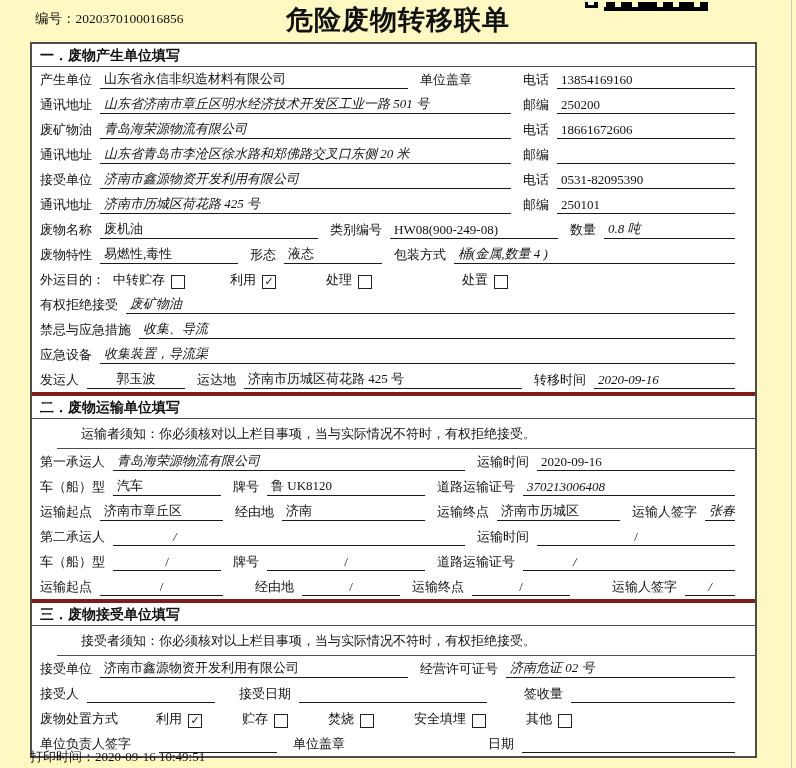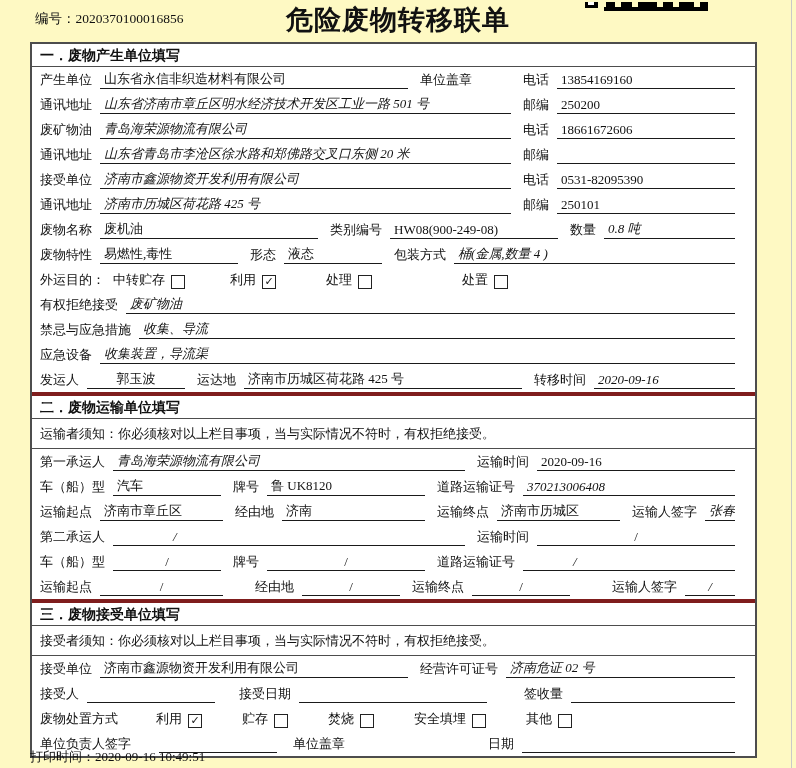--- a/index.html
+++ b/index.html
@@ -13,22 +13,22 @@
              font-family:"Liberation Sans","DejaVu Sans",sans-serif;
              font-weight:bold;font-size:27px;letter-spacing:1px;}
   .qr{position:absolute;left:585px;top:0;}
   
   .tbl{position:absolute;left:30px;top:42px;width:727px;border:2px solid #4d4d4d;
        box-sizing:border-box;background:#fff;}
   .sec + .sec{border-top:4px solid #7f1d1d;}
   .sec-h{height:23px;line-height:22px;padding:0 8px;font-weight:bold;font-size:14px;
          font-family:"Liberation Sans","DejaVu Sans",sans-serif;
          border-bottom:1.5px solid #4d4d4d;box-sizing:border-box;}
-  .notice{height:30px;line-height:29px;padding:0 8px;border-bottom:1.5px solid #4d4d4d;
-          box-sizing:border-box;white-space:nowrap;}
+  .notice{height:30px;line-height:29px;padding:0 24px;border-bottom:1.5px solid #4d4d4d;
+          box-sizing:border-box;white-space:nowrap;margin-left:25px;}
   .row{display:flex;align-items:flex-end;height:25px;padding:0 20px 3px 8px;
        box-sizing:border-box;white-space:nowrap;}
   .lbl{margin-right:8px;}
   .val{border-bottom:1px solid #1a1a1a;padding:0 4px;overflow:hidden;}
   .fx{flex:1;font-style:italic;}
   .ctr{text-align:center;}
   .sp{flex:1;}
   .mr{margin-right:12px;}
   .cb{display:inline-block;width:12px;height:12px;border:1px solid #222;
       line-height:12px;text-align:center;font-size:11px;margin-left:6px;

